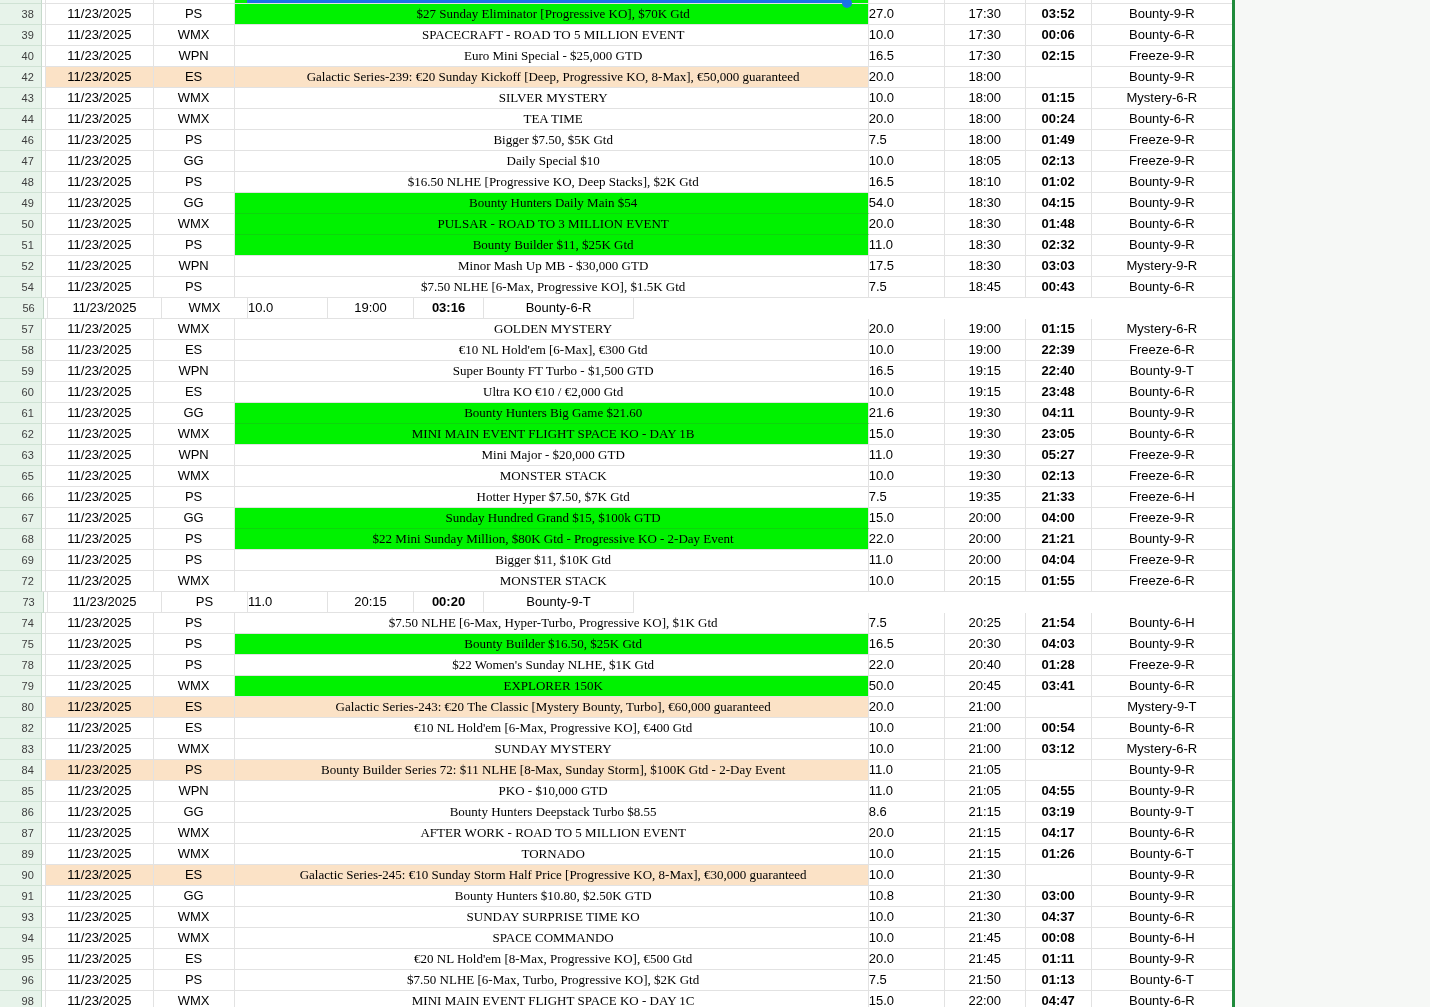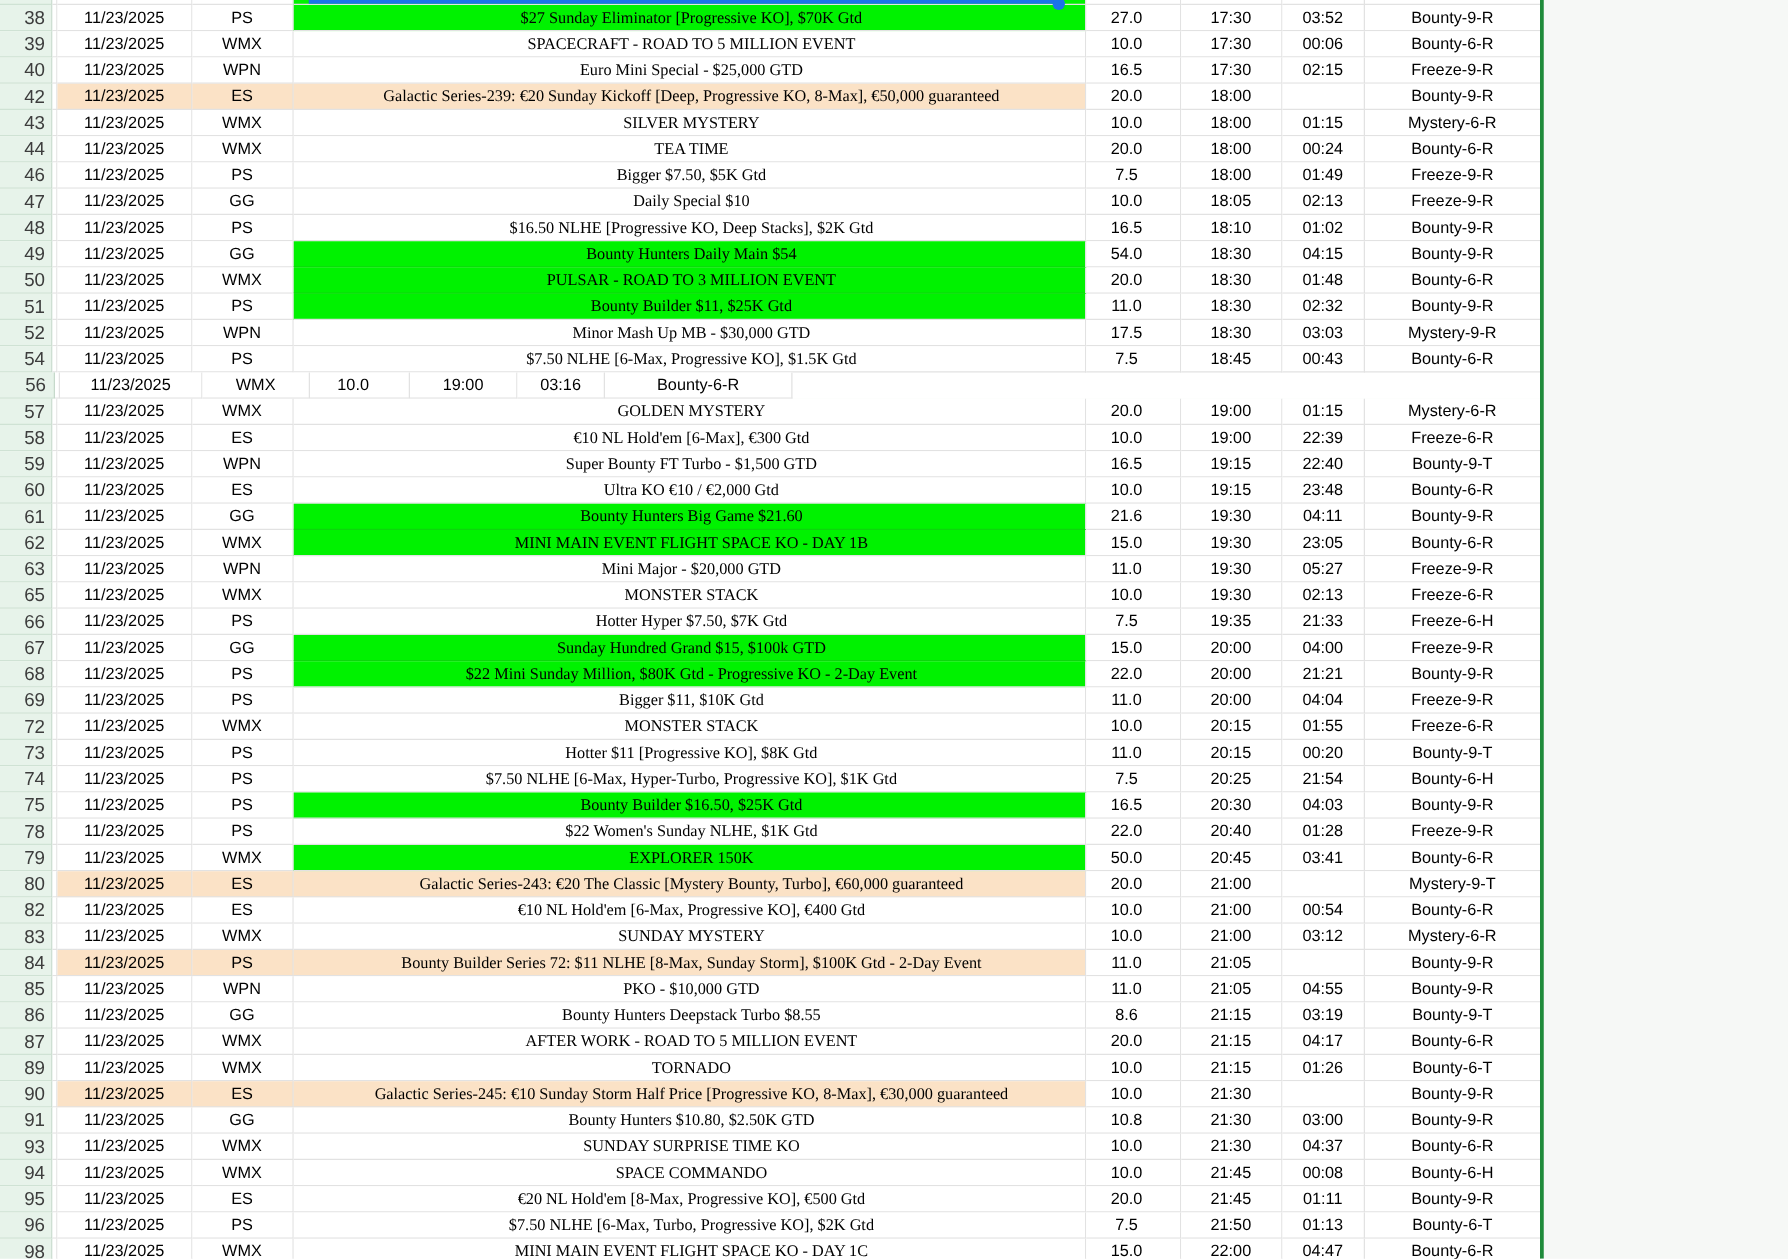--- a/index.html
+++ b/index.html
@@ -33,29 +33,29 @@
     line-height:20px;
     white-space:nowrap;overflow:hidden;
     background:#fff;
   }
   .partial .cell{line-height:4px;}
   .c-num{
     width:44px;text-align:center;
     background:var(--hdr-bg);
     border-right:1px solid #c6d9cb;
     border-bottom:1px solid var(--hdr-border);
-    font-size:15px;color:#3d3d3d;line-height:21px;padding-left:14px;
+    font-size:11px;color:#3d3d3d;line-height:21px;padding-left:14px;
   }
   .c-a{width:4px;}
   .c-date{width:114px;text-align:center;}
   .c-site{width:86px;text-align:center;}
   .c-name{width:673px;text-align:center;padding-left:4px;font-family:Liberation Serif, serif;}
-  .c-buyin{width:80px;text-align:center;padding-right:10px;}
+  .c-buyin{width:80px;text-align:left;padding-right:10px;}
   .c-start{width:86px;text-align:center;}
-  .c-dur{width:70px;text-align:center;}
+  .c-dur{width:70px;text-align:center;font-weight:bold;}
   .c-type{width:150px;text-align:center;}
   .hl-green{background:var(--green);}
   .hl-green.green-adj{border-bottom-color:var(--green-adj);}
   .hl-tan{background:var(--tan);}
   .sel-border{
     position:absolute;left:247px;top:0;width:602px;height:3px;
     background:var(--blue);z-index:5;
   }
   .sel-handle{
     position:absolute;left:842px;top:-2px;width:10px;height:10px;
@@ -389,21 +389,20 @@
     <div class="cell c-buyin">10.0</div>
     <div class="cell c-start">20:15</div>
     <div class="cell c-dur">01:55</div>
     <div class="cell c-type">Freeze-6-R</div>
   </div>
         <div class="row">
     <div class="cell c-num">73</div>
     <div class="cell c-a"></div>
     <div class="cell c-date">11/23/2025</div>
     <div class="cell c-site">PS</div>
-    <div class="cell c-name">Hotter $11 [Progressive KO], $8K Gtd</div>
     <div class="cell c-buyin">11.0</div>
     <div class="cell c-start">20:15</div>
     <div class="cell c-dur">00:20</div>
     <div class="cell c-type">Bounty-9-T</div>
   </div>
         <div class="row">
     <div class="cell c-num">74</div>
     <div class="cell c-a"></div>
     <div class="cell c-date">11/23/2025</div>
     <div class="cell c-site">PS</div>

